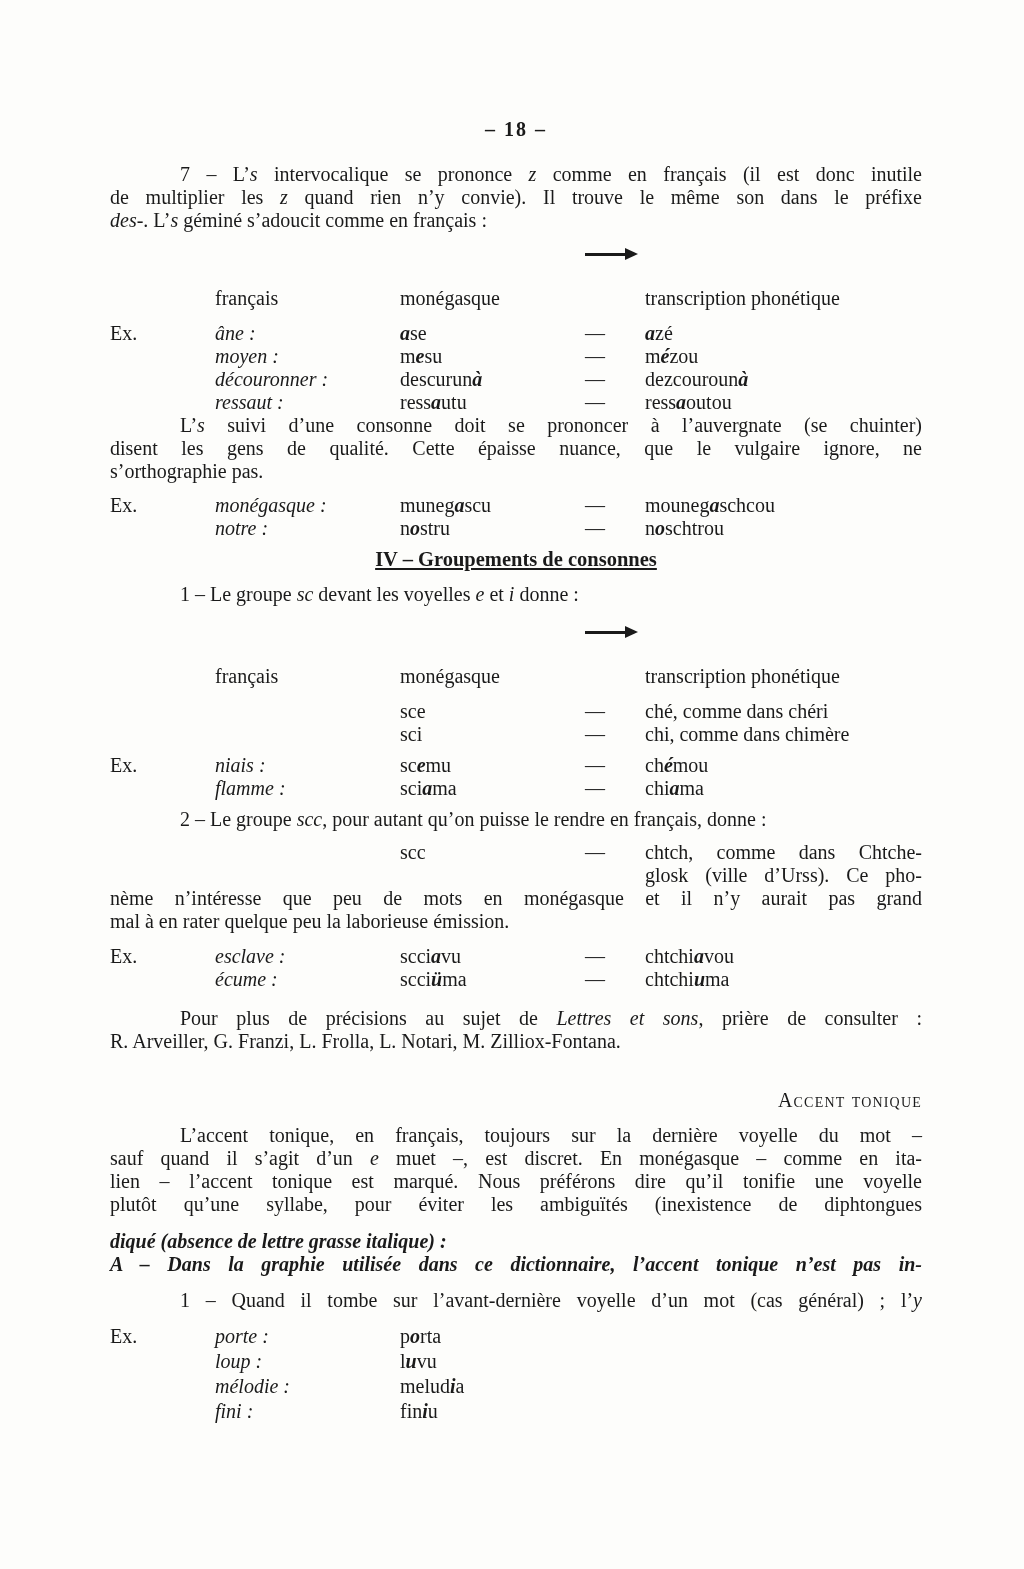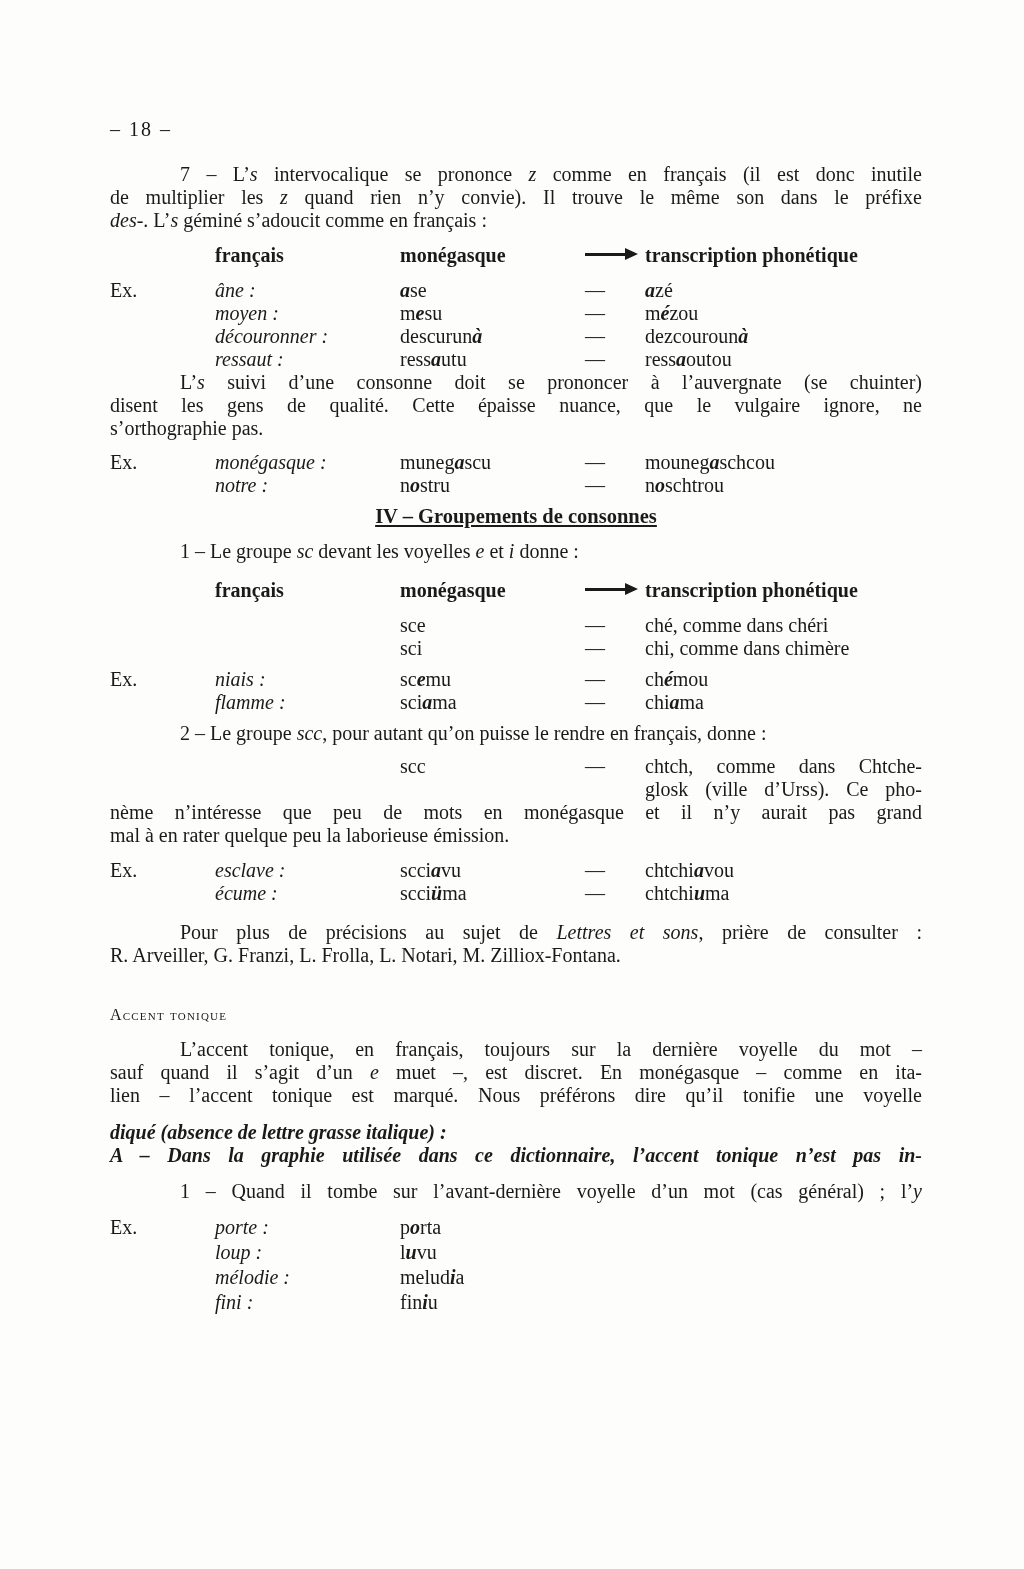--- a/index.html
+++ b/index.html
@@ -13,39 +13,39 @@
     overflow: hidden;
   }
   .content {
     position: absolute;
     left: 110px;
     top: 118px;
     width: 812px;
     font-size: 20px;
     line-height: 23px;
   }
-  .pagenum { letter-spacing: 2px; }
+  .pagenum { text-align: center; letter-spacing: 2px; font-weight: bold; }
 
   
   .pline { text-align: left; text-align-last: left; white-space: normal; }
   .pline.just { text-align: justify; text-align-last: justify; }
   .pline.ind { padding-left: 70px; text-align: center; }
 
   .i  { font-style: italic; }
   .b  { font-weight: bold; }
   .bi { font-weight: bold; font-style: italic; }
   .para.bi-block { font-weight: bold; font-style: italic; }
 
   .heading { text-align: center; font-weight: bold; font-size: 20.5px; }
-  .sc-heading { text-align: left; font-variant: small-caps; font-size: 16px; letter-spacing: 1.2px; }
+  .sc-heading { text-align: right; font-variant: small-caps; font-size: 20px; letter-spacing: 1.2px; }
 
   
   .thead, .trow { display: grid; grid-template-columns: 105px 185px 185px 60px 1fr; }
   .thead { margin-bottom: 12px; }
-  .hb { font-weight: bold; }
+  .hb { font-weight: normal; margin-top: 43px; }
   .c-fr { font-style: italic; }
   .trow.gap { margin-top: 8px; }
   .c-ph.just { text-align: justify; text-align-last: justify; }
 
   
   .arrow { position: relative; display: inline-block; width: 40px; height: 3px; background: #1a1a1a; top: -6px; }
   .arrow::after {
     content: ""; position: absolute; right: -13px; top: -5px; width: 0; height: 0;
     border-left: 13px solid #1a1a1a; border-top: 6px solid transparent; border-bottom: 6px solid transparent;
   }
@@ -222,20 +222,21 @@
         </div>
         <div class="para" data-name="para-pour-plus">
           <div class="pline just ind" data-name="paragraph-line"><span data-name="text-segment">Pour plus de précisions au sujet de </span><span class="i" data-name="text-segment">Lettres et sons</span><span data-name="text-segment">, prière de consulter :</span></div>
           <div class="pline" data-name="paragraph-line"><span data-name="text-segment">R. Arveiller, G. Franzi, L. Frolla, L. Notari, M. Zilliox-Fontana.</span></div>
         </div>
         <div class="sc-heading" data-name="heading-accent">Accent tonique</div>
         <div class="para" data-name="para-accent">
           <div class="pline just ind" data-name="paragraph-line"><span data-name="text-segment">L’accent tonique, en français, toujours sur la dernière voyelle du mot –</span></div>
           <div class="pline just" data-name="paragraph-line"><span data-name="text-segment">sauf quand il s’agit d’un </span><span class="i" data-name="text-segment">e</span><span data-name="text-segment"> muet –, est discret. En monégasque – comme en ita-</span></div>
           <div class="pline just" data-name="paragraph-line"><span data-name="text-segment">lien – l’accent tonique est marqué. Nous préférons dire qu’il tonifie une voyelle</span></div>
+          <div class="pline just" data-name="paragraph-line"><span data-name="text-segment">plutôt qu’une syllabe, pour éviter les ambiguïtés (inexistence de diphtongues</span></div>
         </div>
         <div class="para bi-block" data-name="para-accent-rule">
           <div class="pline" data-name="paragraph-line"><span data-name="text-segment">diqué (absence de lettre grasse italique) :</span></div>
           <div class="pline just" data-name="paragraph-line"><span data-name="text-segment">A – Dans la graphie utilisée dans ce dictionnaire, l’accent tonique n’est pas in-</span></div>
         </div>
         <div class="para" data-name="para-item-1">
           <div class="pline just ind" data-name="paragraph-line"><span data-name="text-segment">1 – Quand il tombe sur l’avant-dernière voyelle d’un mot (cas général) ; l’</span><span class="i" data-name="text-segment">y</span></div>
         </div>
         <div class="tbl" data-name="table-porte">
           <div class="trow" data-name="table-row">

